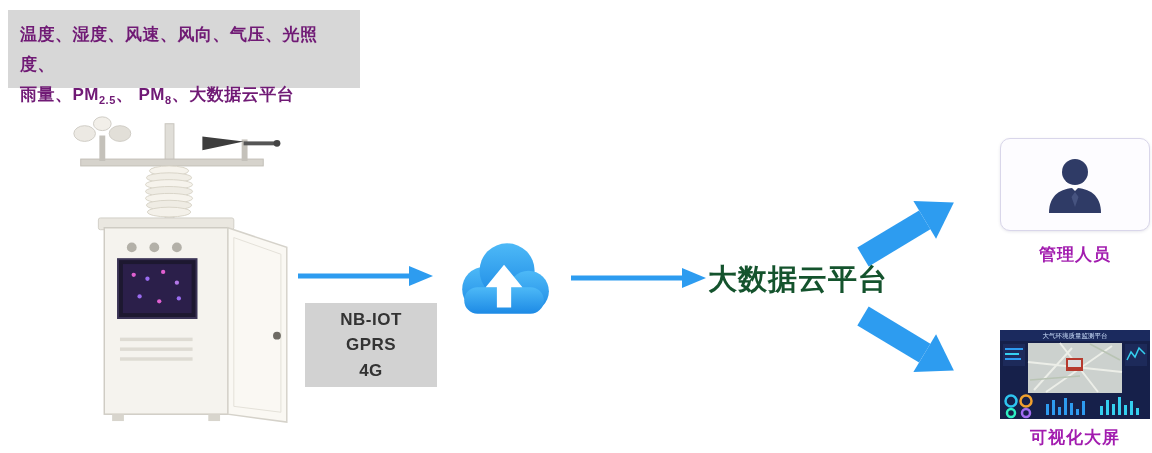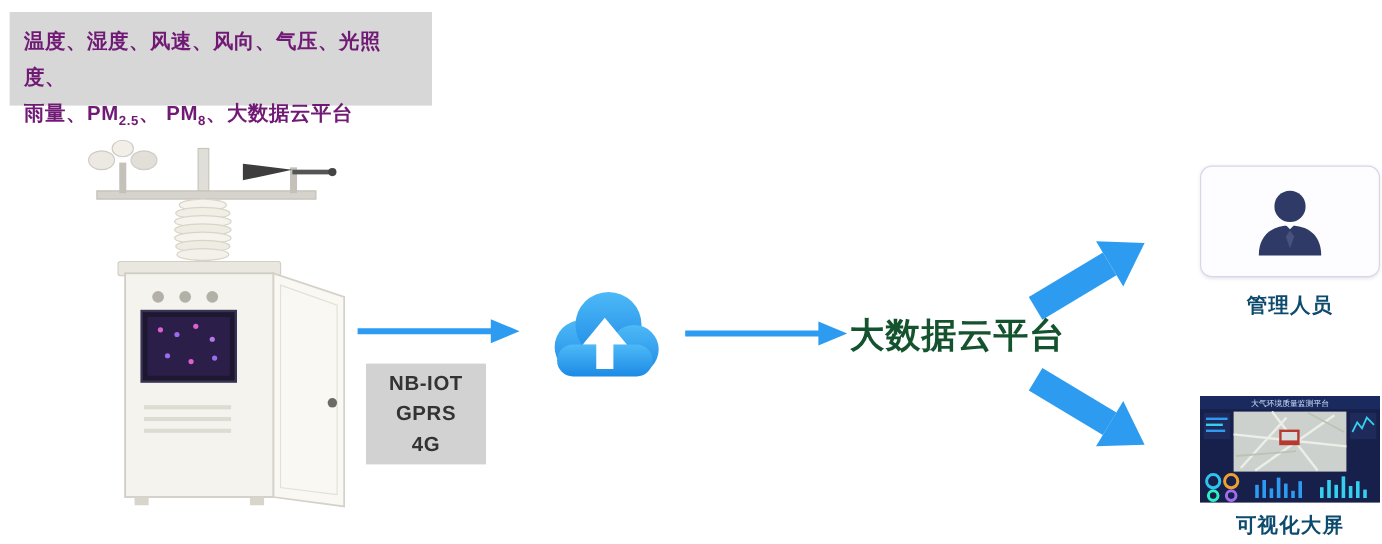--- a/index.html
+++ b/index.html
@@ -15,21 +15,21 @@
   .params-box sub{font-size:11px;font-weight:600;}
 
   
   .station{position:absolute;left:52px;top:110px;width:238px;height:314px;}
 
   
   .arrow-svg{position:absolute;}
 
   
   .network-box{
-    position:absolute;left:305px;top:303px;width:100px;height:84px;
+    position:absolute;left:305px;top:303px;width:132px;height:84px;
     background:#d2d2d2;color:#333333;font-size:17px;font-weight:600;
     display:flex;flex-direction:column;align-items:center;justify-content:center;
     line-height:1.5;letter-spacing:.5px;
   }
 
   
   .cloud{position:absolute;left:452px;top:230px;width:102px;height:100px;}
 
   
   .platform-label{
@@ -38,21 +38,21 @@
   }
 
   
   .user-card{
     position:absolute;left:1000px;top:138px;width:150px;height:93px;
     background:#fdfcff;border:1.5px solid #d9d6ea;border-radius:10px;
     display:flex;align-items:center;justify-content:center;
     box-shadow:0 1px 3px rgba(60,60,100,.12);box-sizing:border-box;
   }
   .card-label{
-    position:absolute;width:150px;text-align:center;color:#0c4a6e;
+    position:absolute;width:150px;text-align:center;color:#a21caf;
     font-size:17px;font-weight:600;letter-spacing:1px;
   }
   .user-label{left:1000px;top:243px;}
   .dash-label{left:1000px;top:426px;text-align:center;}
 
   
   .dashboard{position:absolute;left:1000px;top:330px;width:150px;height:89px;}
 </style>
 </head>
 <body>

